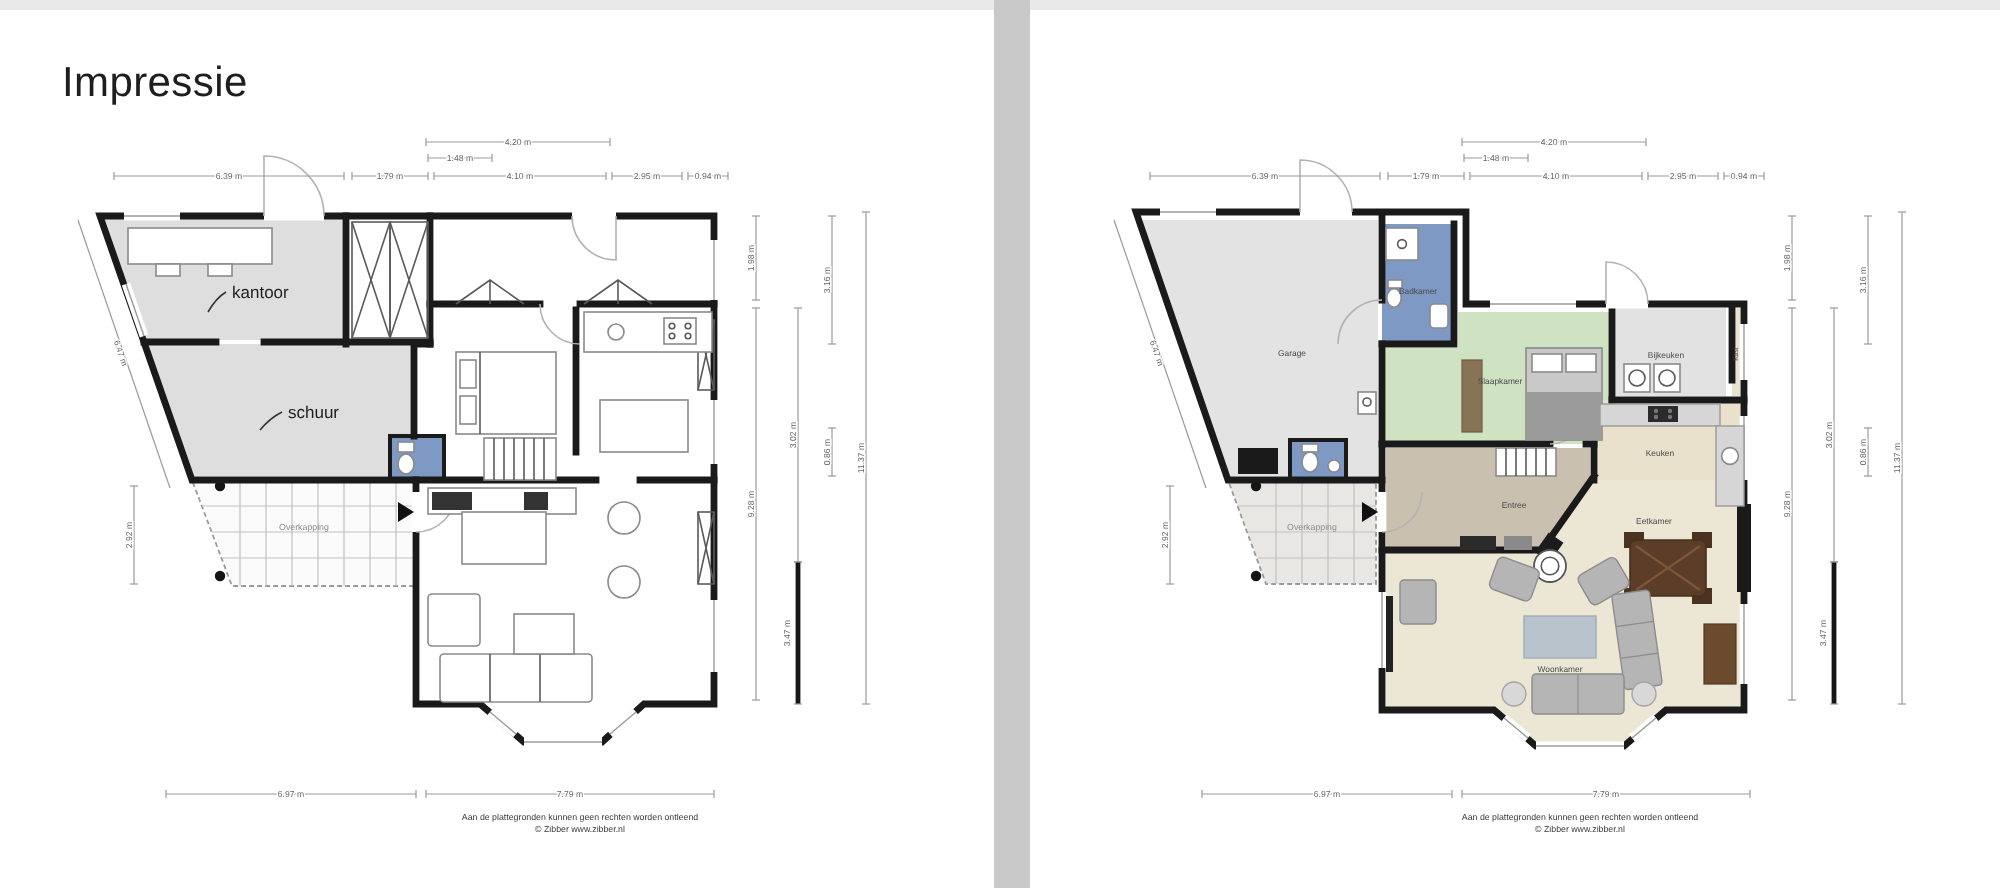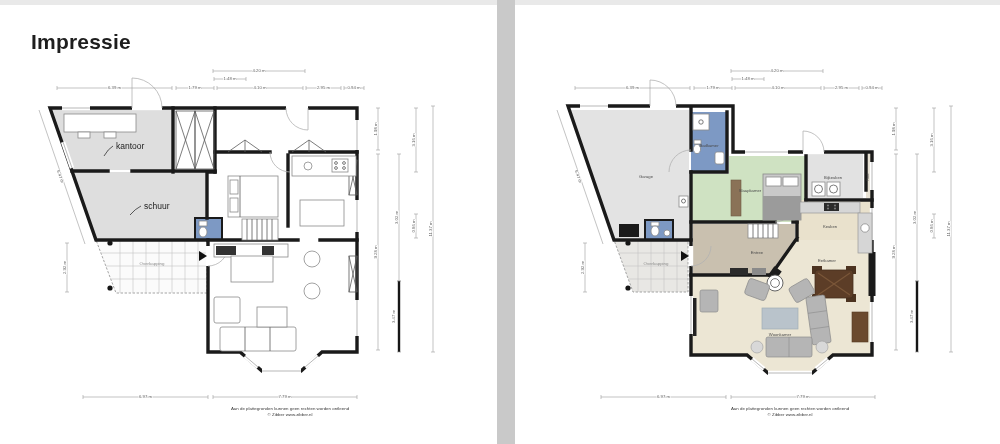--- a/index.html
+++ b/index.html
@@ -1,20 +1,20 @@
 <!DOCTYPE html>
 <html style="--c-wall: #1a1a1a; --c-divider: #c9c9c9; --c-garage: #e3e3e3; --c-badkamer: #7d99c4; --c-slaapkamer: #cfe2c2; --c-bijkeuken: #e2e2e2; --c-kast: #e8e2d4; --c-keuken: #e9e1cc; --c-woonkamer: #ece6d4; --c-entree: #c9c0af; --c-kantoor: #dedede; --c-schuur: #dedede;"><head>
 <meta charset="utf-8">
 <style>
   html,body{margin:0;padding:0;background:#fff;}
   body{width:1000px;height:444px;overflow:hidden;font-family:"Liberation Sans","DejaVu Sans",sans-serif;}
   .stage{position:relative;width:1000px;height:444px;background:#fff;}
   .top-edge{position:absolute;left:0;top:0;width:1000px;height:5px;background:#e9e9e9;}
   .panel-divider{position:absolute;left:497px;top:0;width:18px;height:444px;background:var(--c-divider,#c9c9c9);}
-  .page-title{position:absolute;left:31px;top:30px;font-size:21px;font-weight:700;color:#1e1e1e;letter-spacing:.2px;}
+  .page-title{position:absolute;left:31px;top:30px;font-size:21px;font-weight:400;color:#1e1e1e;letter-spacing:.2px;}
   svg.canvas{position:absolute;left:0;top:0;}
   svg text{font-family:"Liberation Sans","DejaVu Sans",sans-serif;}
   
   .w{stroke:var(--c-wall,#1a1a1a);stroke-width:3.4;fill:none;stroke-linecap:square;}
   .w2{stroke:var(--c-wall,#1a1a1a);stroke-width:2;fill:none;stroke-linecap:square;}
   .tn{stroke:#5a5a5a;stroke-width:.8;fill:none;}
   .tf{stroke:#8a8a8a;stroke-width:.8;fill:#fff;}
   .gap{stroke:#fff;stroke-width:4.4;}
   .win{stroke:#9a9a9a;stroke-width:.7;}
   .arc{stroke:#b3b3b3;stroke-width:.8;fill:none;}

